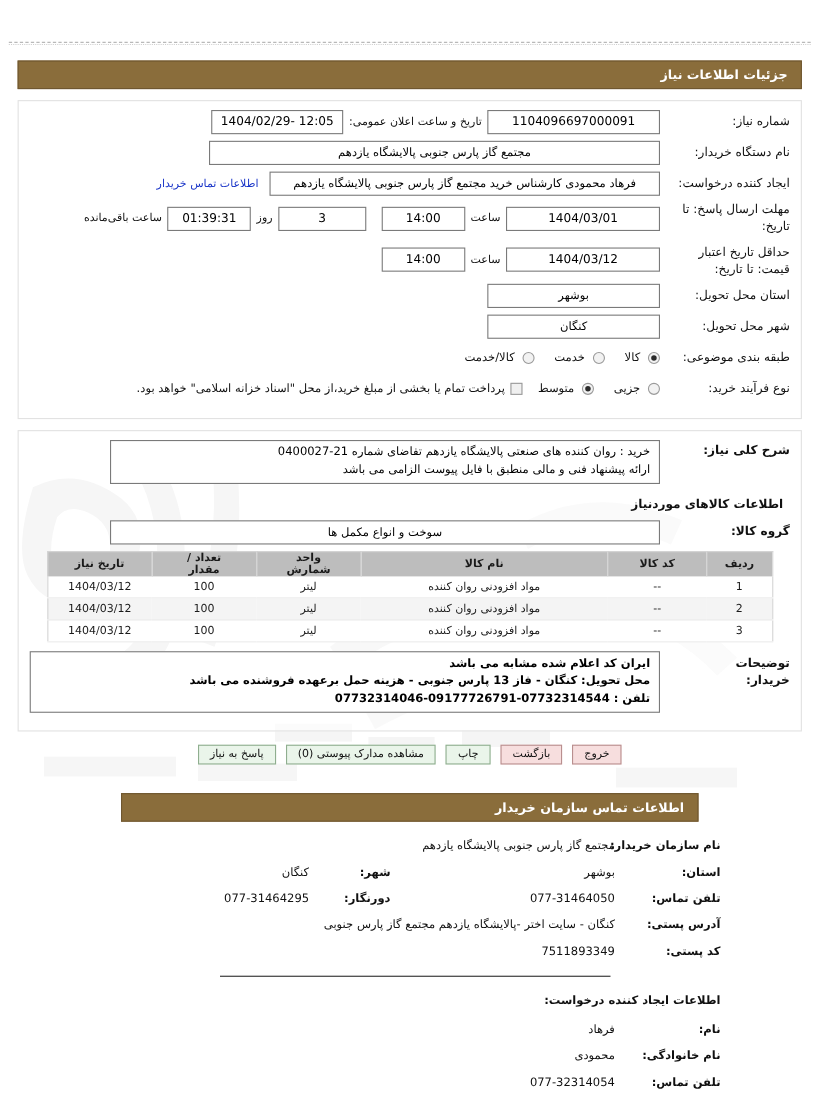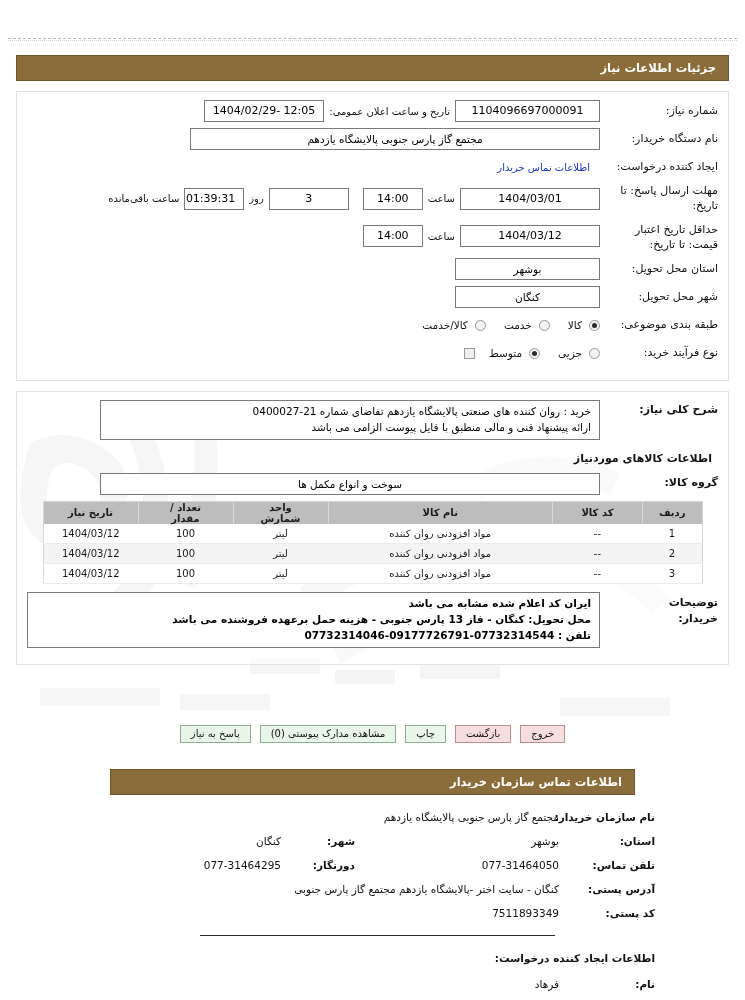--- a/index.html
+++ b/index.html
@@ -84,25 +84,25 @@
     height: 22px;
     line-height: 20px;
     font-size: 10.5px;
     padding: 0 8px;
     text-align: center;
     color: #000;
     white-space: nowrap;
     overflow: hidden;
   }
   .box.num { font-size: 11px; }
-  .w-145 { width: 145px; }
+  .w-145 { width: 157px; }
   .w-140 { width: 140px; }
   .w-120 { width: 120px; }
   .w-80  { width: 80px; }
-  .w-72  { width: 60px; }
+  .w-72  { width: 76px; }
   .w-410 { width: 410px; }
   .w-355 { width: 355px; }
   .w-500 { width: 500px; }
 
   .mini-lbl {
     font-size: 10px;
     color: #111;
     padding: 0 5px;
     white-space: nowrap;
   }
@@ -206,21 +206,20 @@
     font-size: 10px;
     height: 18px;
     line-height: 16px;
     padding: 0 10px;
     border: 1px solid #8fae8f;
     background: #eaf5ea;
     color: #111;
     text-align: left;
     cursor: pointer;
     white-space: nowrap;
-    margin-top: 48px;
   }
   .btn.pink { background: #f7dede; border-color: #b98f8f; }
 
   
   .contact { margin: 16px 90px 0 90px; }
   .crow {
     display: flex;
     flex-direction: row;
     align-items: center;
     margin-bottom: 12px;
@@ -281,20 +280,21 @@
         <div class="box num w-120">12:05 -1404/02/29</div>
       </div>
 
       <div class="row">
         <div class="lbl">نام دستگاه خریدار:</div>
         <div class="box w-410">مجتمع گاز پارس جنوبی پالایشگاه یازدهم</div>
       </div>
 
       <div class="row">
         <div class="lbl">ایجاد کننده درخواست:</div>
+        <div class="box w-355">فرهاد  محمودی  کارشناس خرید مجتمع گاز پارس جنوبی پالایشگاه یازدهم</div>
         <a class="link" href="#">اطلاعات تماس خریدار</a>
       </div>
 
       <div class="row">
         <div class="lbl">مهلت ارسال پاسخ: تا تاریخ:</div>
         <div class="box num w-140">1404/03/01</div>
         <div class="mini-lbl">ساعت</div>
         <div class="box num w-72">14:00</div>
         <div class="box num w-80" style="margin-right:14px;">3</div>
         <div class="mini-lbl">روز</div>
@@ -333,20 +333,21 @@
 
       <div class="row">
         <div class="lbl">نوع فرآیند خرید:</div>
         <div class="radio-group">
           <span class="radio"></span>
           <span class="radio-txt">جزیی</span>
           <span class="radio on"></span>
           <span class="radio-txt">متوسط</span>
         </div>
         <span class="chk"></span>
+        <span class="chk-txt">پرداخت تمام یا بخشی از مبلغ خرید،از محل "اسناد خزانه اسلامی" خواهد بود.</span>
       </div>
 
     </div>
 
     <div class="panel">
 
       <div class="row" style="align-items:flex-start;">
         <div class="lbl tall" style="font-weight:bold;">شرح کلی نیاز:</div>
         <div class="descbox w-500">
           <div>خرید :  روان کننده های  صنعتی پالایشگاه یازدهم تفاضای شماره 21-0400027</div>

